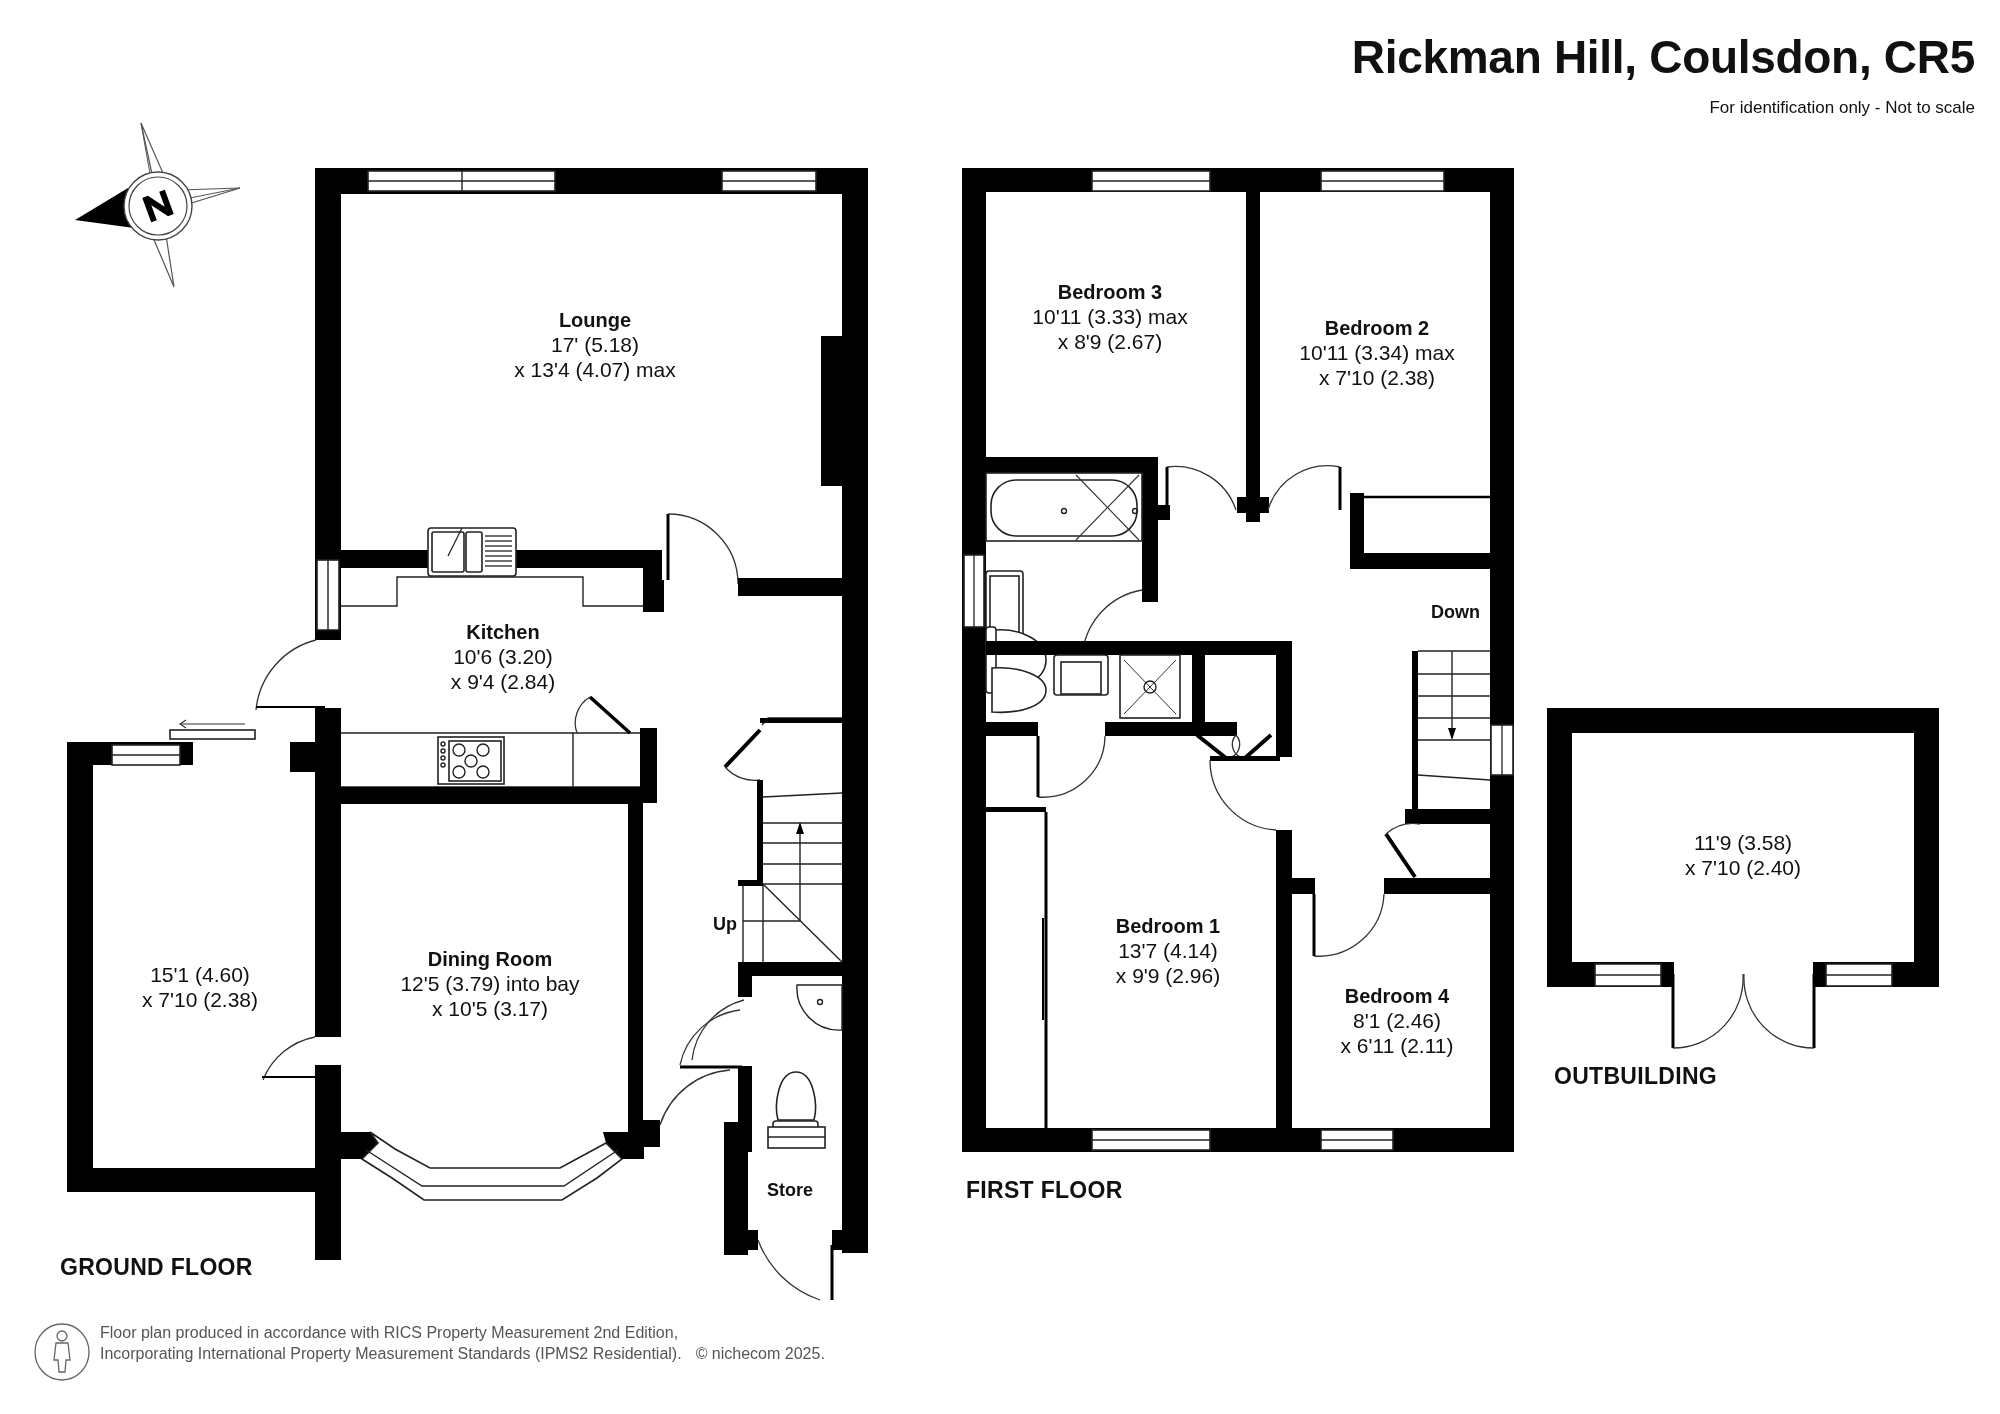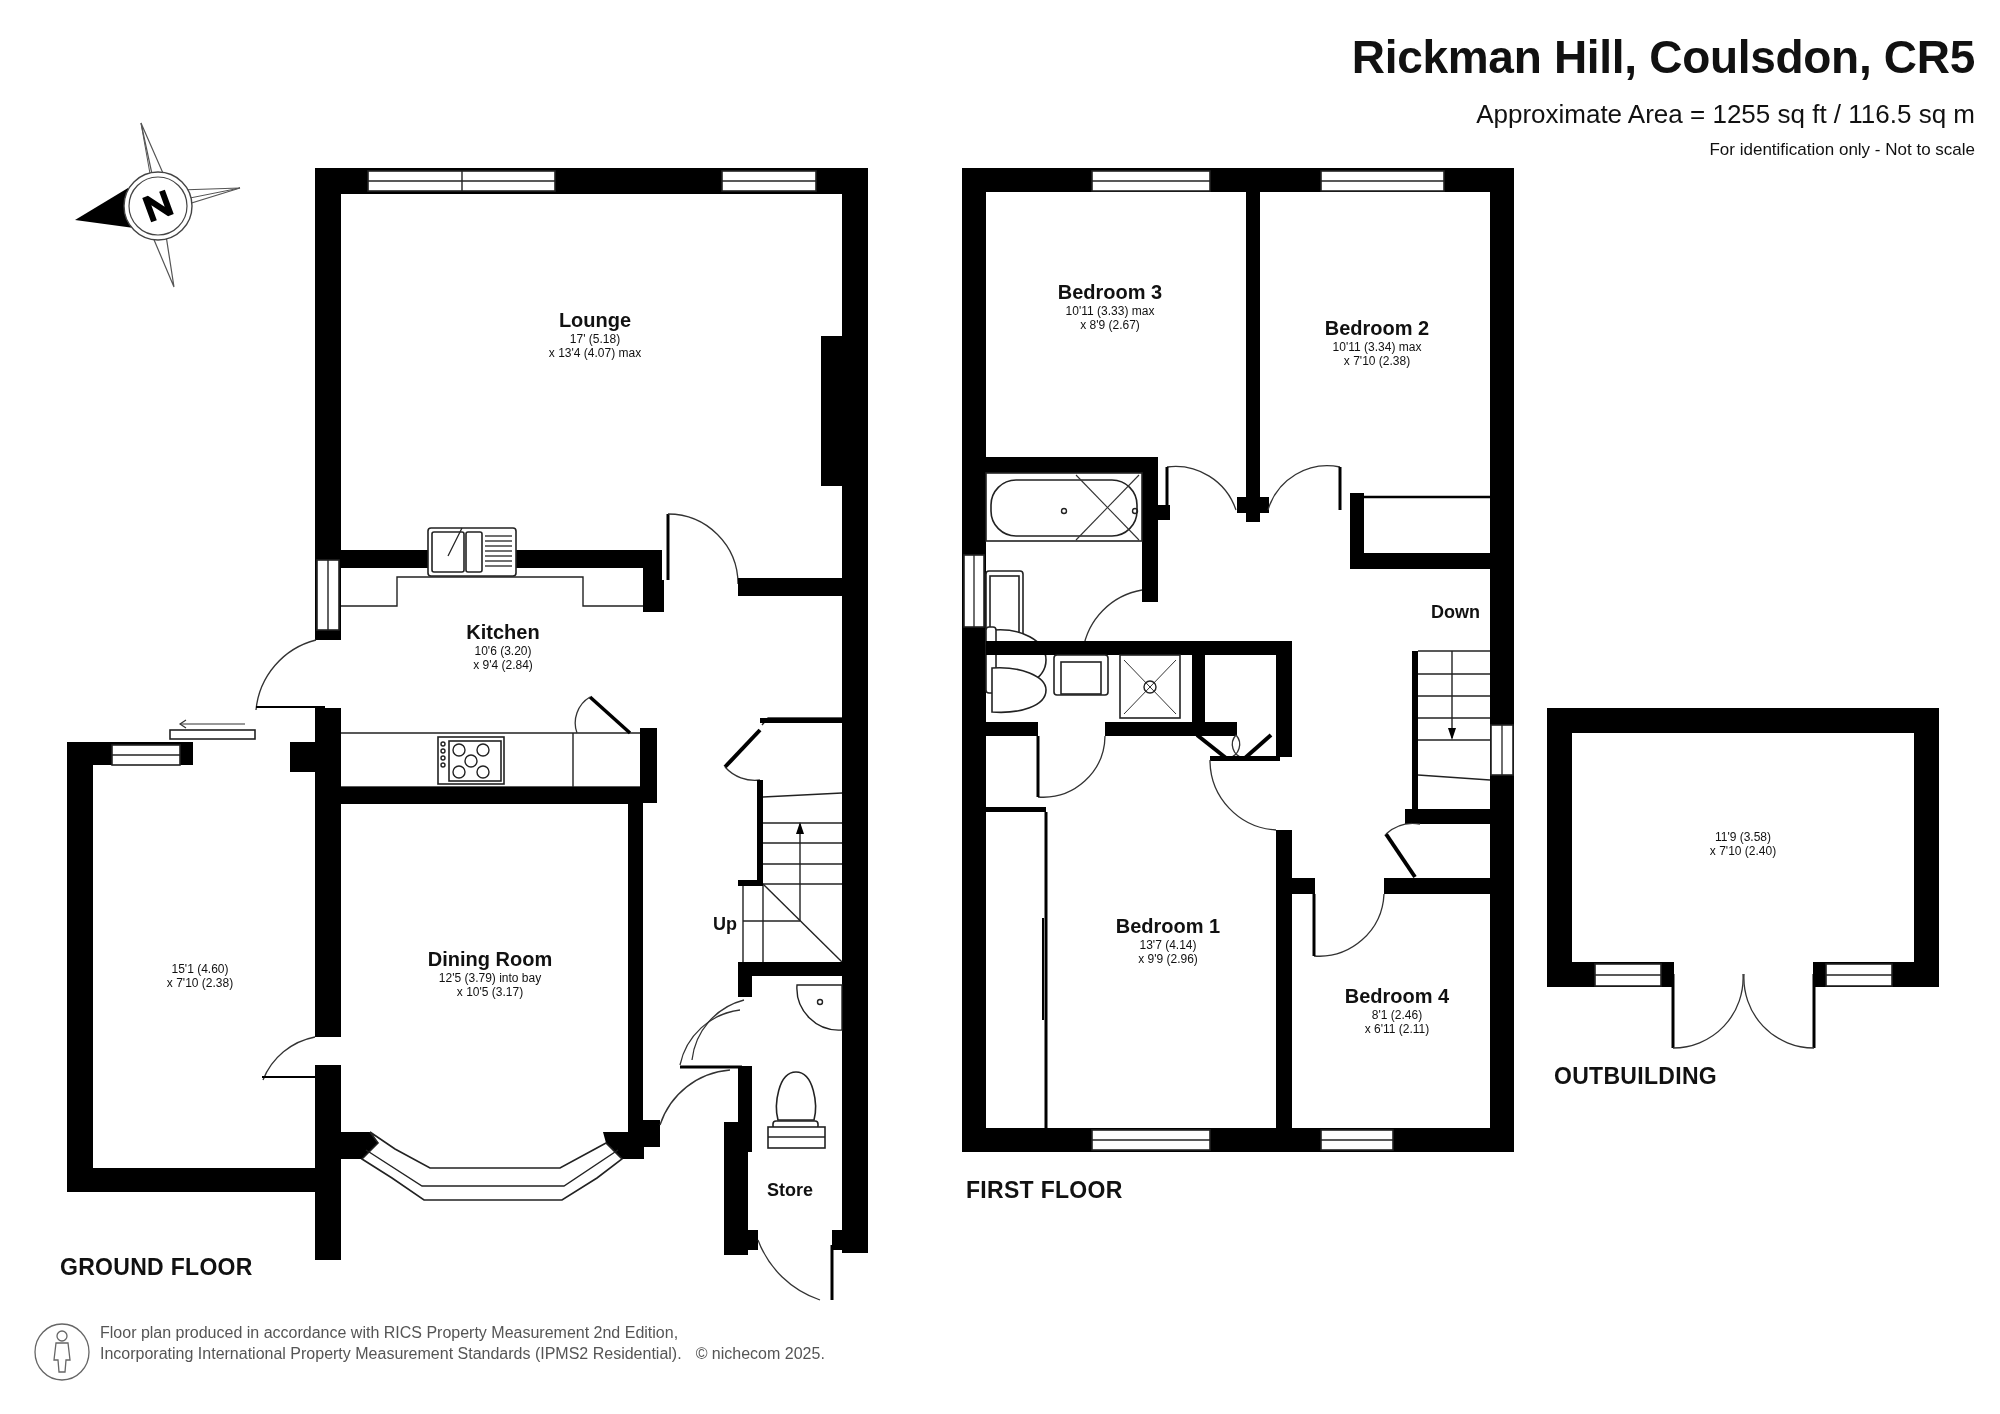--- a/index.html
+++ b/index.html
@@ -6,21 +6,21 @@
   body { width: 2000px; height: 1414px; position: relative; overflow: hidden;
          font-family: "Liberation Sans", sans-serif; color: #111; }
   #plan { position: absolute; left: 0; top: 0; width: 2000px; height: 1414px; }
   .wall { fill: #000; }
   .fixture { fill: #fff; stroke: #222; stroke-width: 1.6; }
   .thin { fill: none; stroke: #222; stroke-width: 1.4; }
   .win { fill: #fff; stroke: #222; stroke-width: 1.6; }
   .arc { fill: none; stroke: #333; stroke-width: 1.3; }
   .lbl { position: absolute; text-align: center; line-height: 1.2; white-space: nowrap; }
   .lbl .name { font-weight: bold; font-size: 20px; display: block; }
-  .lbl .dim { font-size: 12px; display: block; }
+  .lbl .dim { font-size: 21px; display: block; }
   .floor-label { position: absolute; font-weight: bold; font-size: 23px; letter-spacing: 0.3px; }
   .small-lbl { position: absolute; font-weight: bold; font-size: 18px; }
   #header { position: absolute; right: 25px; top: 30px; text-align: right; }
   #header .title { font-weight: bold; font-size: 46px; letter-spacing: -0.3px; margin-bottom: 14px; }
   #header .area { font-size: 26px; line-height: 32px; }
   #header .note { font-size: 17px; margin-top: 10px; }
   #footer { position: absolute; left: 48px; top: 1322px; font-size: 16px; color: #555; line-height: 21px; }
   #footer .row { display: block; white-space: nowrap; }
   #footer .text { margin-left: 52px; }
   #footer .copy { margin-left: 14px; }
@@ -305,21 +305,20 @@
 
   <g>
     <ellipse cx="62" cy="1352" rx="27" ry="28" fill="none" stroke="#666" stroke-width="1.3"></ellipse>
     <circle cx="62" cy="1336" r="5" fill="none" stroke="#666" stroke-width="1.3"></circle>
     <path d="M56 1343 L68 1343 L70 1360 L66 1360 L65 1372 L59 1372 L58 1360 L54 1360 Z" fill="none" stroke="#666" stroke-width="1.3"></path>
   </g>
 </svg>
 
 <div id="header">
   <div class="title">Rickman Hill, Coulsdon, CR5</div>
-  <div class="area">Approximate Area = 1255 sq ft / 116.5 sq m</div>
   <div class="note">For identification only - Not to scale</div>
 </div>
 
 <div class="lbl" style="left:495px; top:308px; width:200px;">
   <span class="name">Lounge</span>
   <span class="dim">17' (5.18)</span>
   <span class="dim">x 13'4 (4.07) max</span>
 </div>
 <div class="lbl" style="left:403px; top:620px; width:200px;">
   <span class="name">Kitchen</span>

